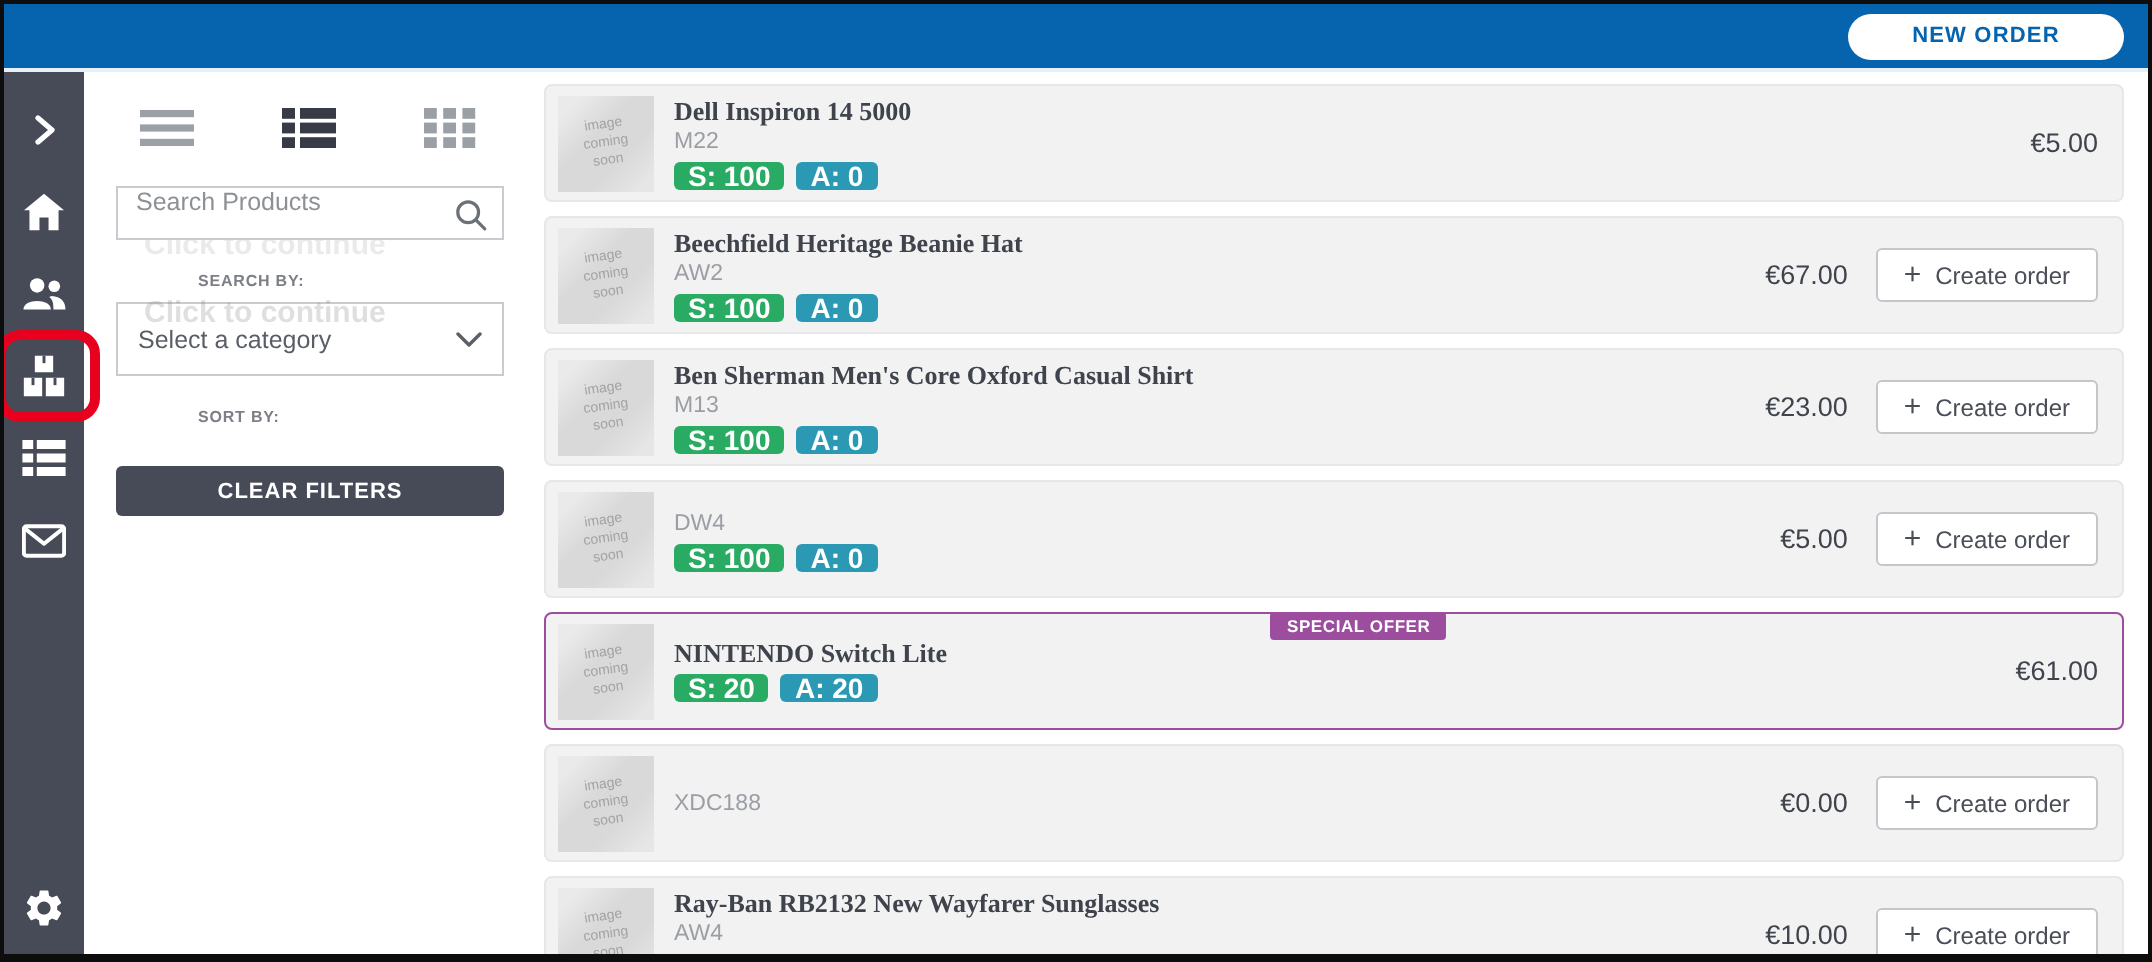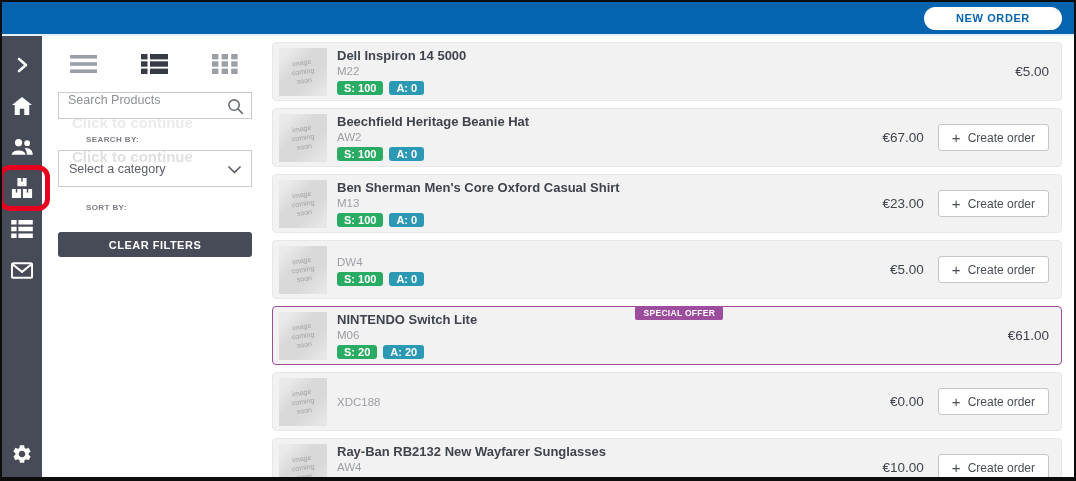--- a/index.html
+++ b/index.html
@@ -56,21 +56,21 @@
     position:relative; border:1px solid #c9cbd0; background:#fff; height:27px;
     display:flex; align-items:flex-start; padding:0 28px 0 9px; z-index:2;
   }
   .search-wrap input {
     border:none; outline:none; width:100%; font-size:12.5px; color:#444;
     font-family:inherit; background:transparent;
   }
   .search-wrap input::placeholder { color:#8d9095; opacity:1; }
   .search-icon { position:absolute; right:7px; top:5px; }
   .filter-label {
-    font-size:8px; color:#7c7f85; letter-spacing:.4px; margin:16px 0 6px 0;
+    font-size:8px; color:#7c7f85; letter-spacing:.4px; margin:16px 0 6px 13px;
     font-weight:bold;
     padding-left:28px;
   }
   .select-box {
     border:1px solid #c9cbd0; height:37px; display:flex; align-items:center;
     justify-content:space-between; padding:0 10px; cursor:pointer; background:#fff;
   }
   .select-box .sel-text { font-size:12.5px; color:#5a5e66; }
   .clear-filters-btn {
     margin-top:14px; width:100%; height:25px; background:#474b57; color:#fff;
@@ -92,25 +92,26 @@
     display:flex; align-items:center; justify-content:center;
   }
   .thumb span {
     font-size:7px; color:#a3a3a3; transform:rotate(-8deg); text-align:center;
     line-height:1.3; width:34px; display:block;
   }
   .info { margin-left:10px; flex:1; min-width:0; }
   .title {
     font-size:13px; font-weight:bold; color:#3f434c; line-height:14px;
     max-width:390px;
+    font-family:Liberation Serif, serif;
   }
   .sku { font-size:11.5px; color:#9b9ea4; line-height:14px; margin-top:1px; }
   .badges { display:flex; gap:6px; margin-top:3px; height:14px; }
   .badge {
-    color:#fff; font-size:11px; font-weight:bold; border-radius:3px;
+    color:#fff; font-size:14px; font-weight:bold; border-radius:3px;
     padding:2px 7px 1px; line-height:11px;
   }
   .badge.stock { background:#29ab64; }
   .badge.alloc { background:#2b99b3; }
   .right-side { display:flex; align-items:center; gap:14px; padding-right:4px; }
   .price { font-size:13.5px; color:#3f434c; }
   .create-order-btn {
     background:#fff; border:1px solid #c4c6cb; border-radius:3px; height:27px;
     padding:0 13px; font-size:12px; color:#4a4e57; cursor:pointer;
     font-family:inherit; display:flex; align-items:center; gap:7px;
@@ -357,21 +358,20 @@
     </div>
   </article>
 
   <article class="card offer">
     <span class="offer-badge">SPECIAL OFFER</span>
     <div class="thumb">
       <span class="thumb-text">image coming soon</span>
     </div>
     <div class="info">
       <div class="title">NINTENDO Switch Lite</div>
-      <div class="sku">M06</div>
       <div class="badges">
         <span class="badge stock">S: 20</span>
         <span class="badge alloc">A: 20</span>
       </div>
     </div>
     <div class="right-side">
       <span class="price">€61.00</span>
 
     </div>
   </article>

